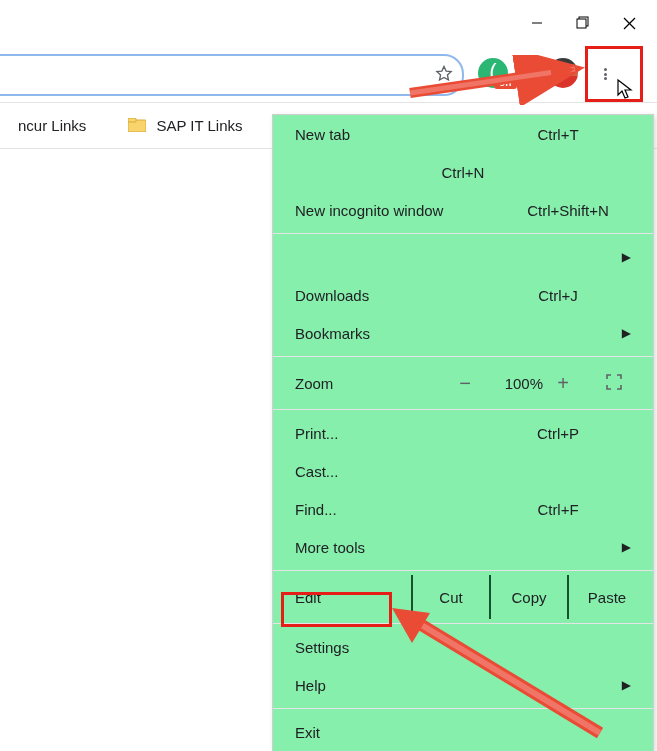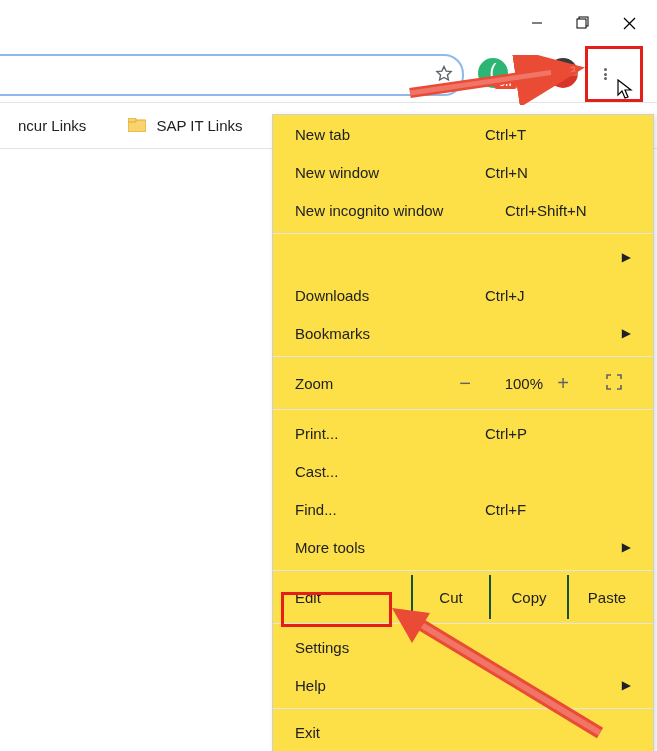--- a/index.html
+++ b/index.html
@@ -22,24 +22,24 @@
   .dot{width:3px;height:3px;background:#5f6368;border-radius:50%;margin:1.5px 0}
   .cursor1{position:absolute;top:78px;left:616px;pointer-events:none}
 
   
   .bmbar{position:absolute;top:102px;left:0;right:0;height:46px;border-bottom:1px solid #e4e4e4;display:flex;align-items:center}
   .bm{display:flex;align-items:center;gap:10px;margin-left:12px;padding:4px 6px;white-space:nowrap}
   .bm .foldericon{width:18px;height:14px}
   .bm2{margin-left:30px}
 
   
-  .menu{position:absolute;top:114px;left:272px;width:380px;background:#fde047;border:1px solid #cfcfcf;box-shadow:2px 2px 6px rgba(0,0,0,0.15)}
+  .menu{position:absolute;top:114px;left:272px;width:380px;background:#86efac;border:1px solid #cfcfcf;box-shadow:2px 2px 6px rgba(0,0,0,0.15)}
   .mrow{display:flex;align-items:center;height:38px;padding:0 22px;font-size:15px;white-space:nowrap}
   .mrow .lbl{flex:0 0 190px}
-  .mrow .sc{flex:1;text-align:left;color:#202124}
+  .mrow .sc{flex:1;text-align:center;color:#202124}
   .mrow .arrow{flex:1;text-align:right;color:#202124;font-size:12px}
   .sep{height:1px;background:#e5e5e5;margin:4px 0}
   .zoomrow{display:flex;align-items:center;height:44px;padding:0 22px}
   .zoomrow .zlbl{flex:0 0 120px}
   .zoomrow .zctrls{display:flex;align-items:center;gap:0;margin-left:auto}
   .zbtn{width:40px;text-align:center;font-size:20px;color:#5f6368}
   .zpct{width:58px;text-align:right}
   .fsbtn{width:34px;text-align:center;margin-left:14px}
   .editrow{display:flex;align-items:center;height:44px;padding:0 8px 0 22px}
   .editrow .elbl{flex:0 0 116px}
@@ -116,21 +116,20 @@
       <span>SAP IT Links</span>
     </div>
   </div>
 
   <div class="menu">
     <div class="mrow">
         <span class="lbl">New tab</span>
         <span class="sc">Ctrl+T</span>
       </div>
     <div class="mrow">
-        <span class="lbl">New window</span>
         <span class="sc">Ctrl+N</span>
       </div>
     <div class="mrow">
         <span class="lbl" style="flex-basis:210px">New incognito window</span>
         <span class="sc">Ctrl+Shift+N</span>
       </div>
     <div class="sep"></div>
     <div class="mrow">
         <span class="arrow">▶</span>
       </div>

